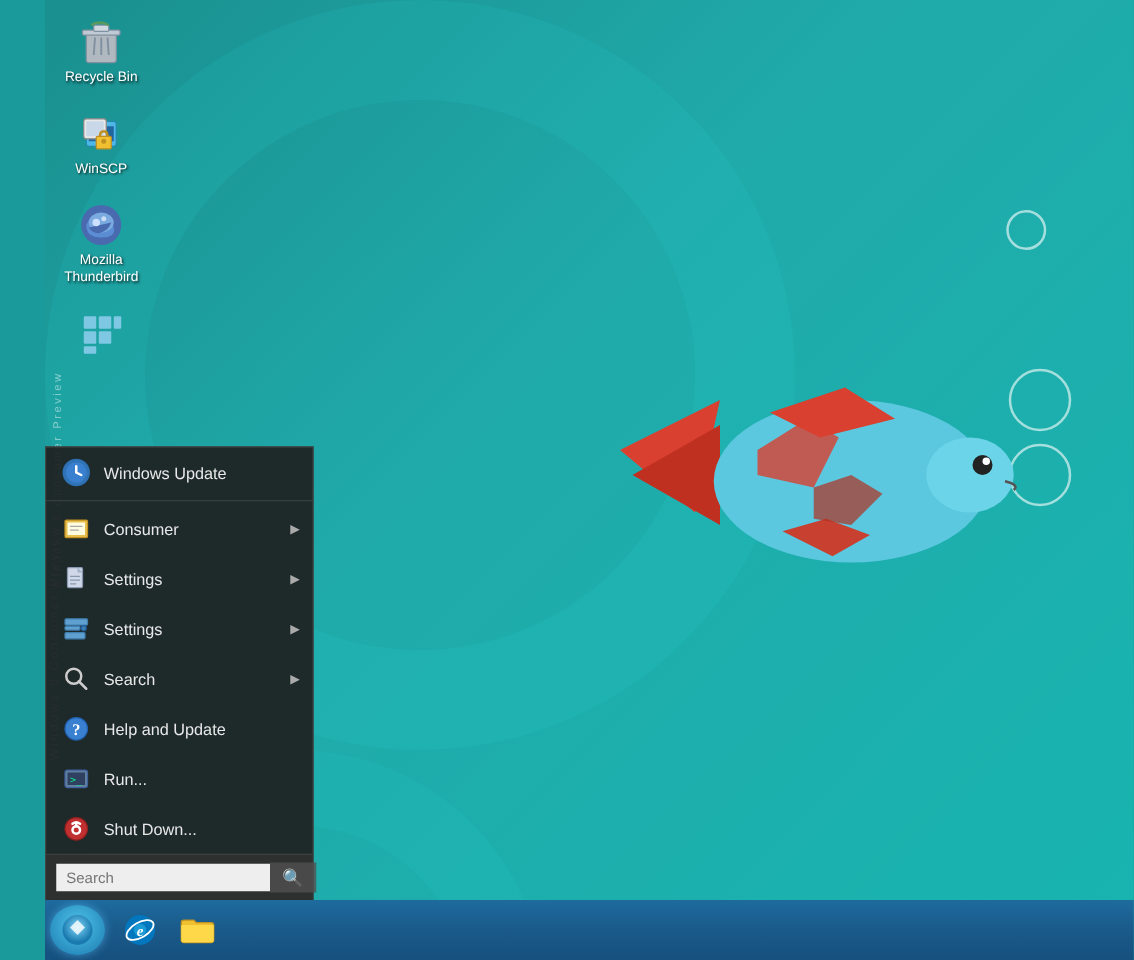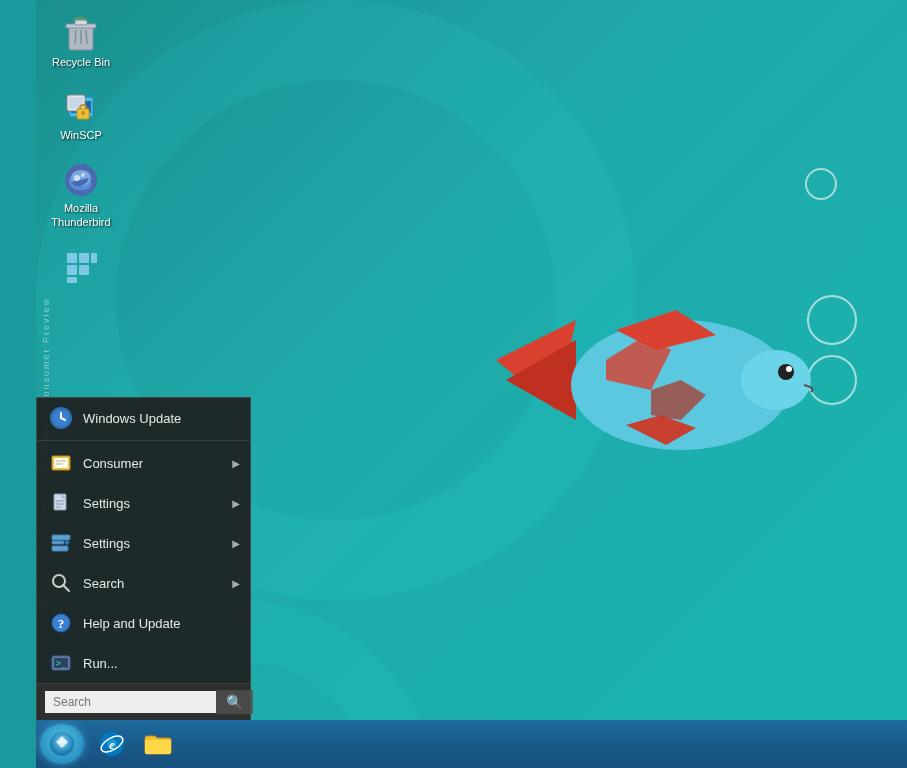--- a/index.html
+++ b/index.html
@@ -417,20 +417,31 @@
       <div class="item-icon">
         <svg width="22" height="22" viewBox="0 0 22 22">
           <rect x="2" y="4" width="18" height="14" rx="2" fill="#6080a0" stroke="#4060a0" stroke-width="1"></rect>
           <rect x="4" y="6" width="14" height="10" fill="#304060"></rect>
           <text x="6" y="14" fill="#00ff88" font-size="8" font-family="monospace">&gt;_</text>
         </svg>
       </div>
       <span>Run...</span>
     </div>
 
+    <div class="start-menu-item">
+      <div class="item-icon">
+        <svg width="22" height="22" viewBox="0 0 22 22">
+          <circle cx="11" cy="11" r="9" fill="#c03030" stroke="#902020" stroke-width="1"></circle>
+          <path d="M8,7 Q11,5 14,7" stroke="white" stroke-width="2" fill="none" stroke-linecap="round"></path>
+          <circle cx="11" cy="12" r="3" stroke="white" stroke-width="2" fill="none"></circle>
+          <line x1="11" y1="6" x2="11" y2="9" stroke="white" stroke-width="2" stroke-linecap="round"></line>
+        </svg>
+      </div>
+      <span>Shut Down...</span>
+    </div>
 
     <div class="start-menu-search">
       <input type="text" style="flex: 1 1 0%; background: rgba(255, 255, 255, 0.92); border: none; padding: 4px 8px; font-size: 12px; color: rgb(51, 51, 51); outline: none;" placeholder="Search">
       <button class="search-btn" style="background:rgba(80,80,80,0.8); border:none; padding:4px 10px; color:#ccc; cursor:pointer; font-size:14px;">🔍</button>
     </div>
   </div>
 
   <div style="position:absolute; left:0; top:0; width:20px; height:100%; display:flex; align-items:center; justify-content:center;">
     <div style="writing-mode:vertical-rl; transform:rotate(180deg); color:rgba(255,255,255,0.45); font-size:9px; letter-spacing:2px; white-space:nowrap;">Windows 8 Consumer Preview</div>
   </div>

